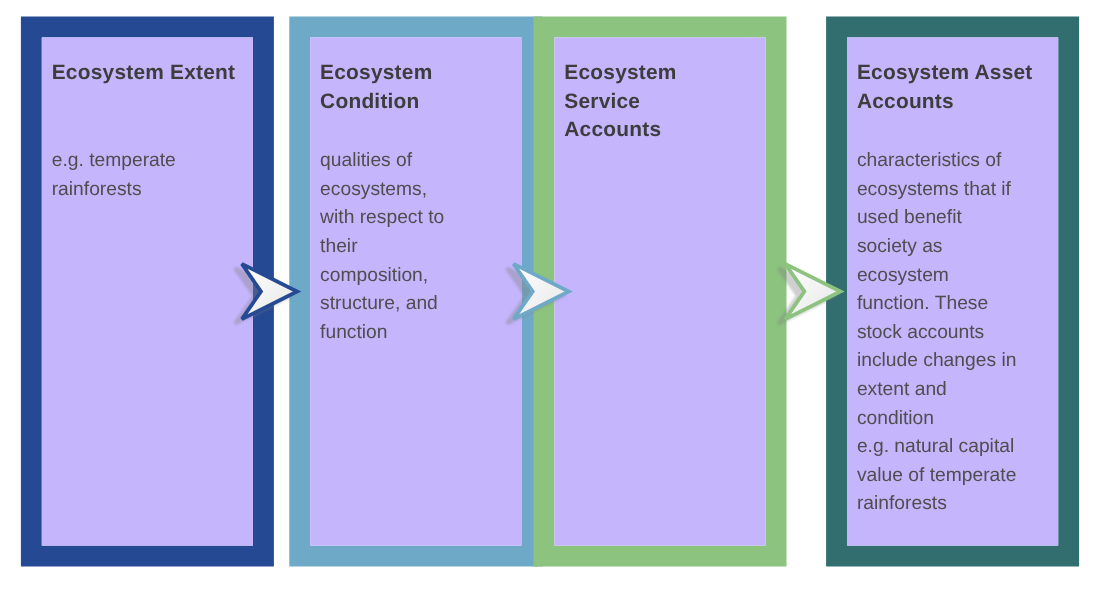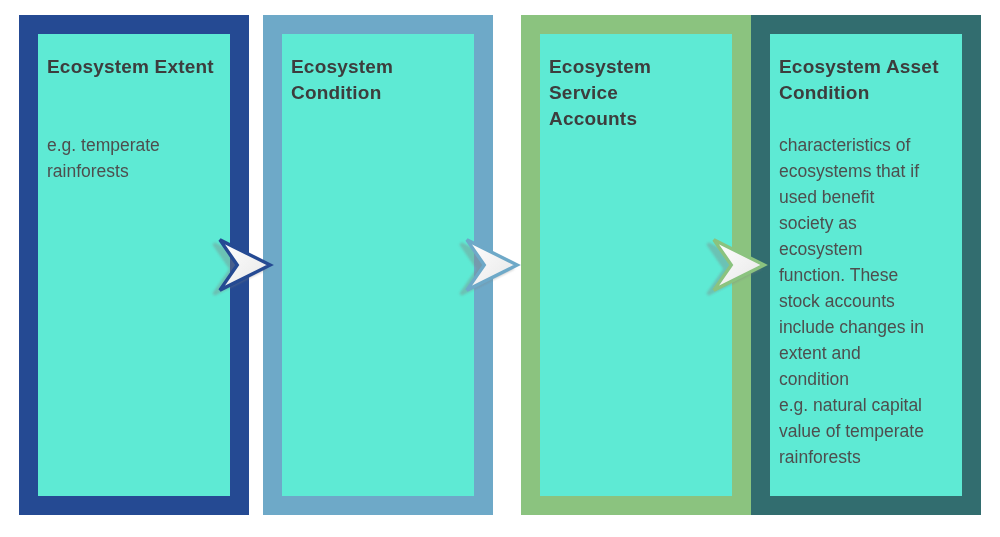--- a/index.html
+++ b/index.html
@@ -15,28 +15,28 @@
     position: absolute;
     top: 15px;
     width: 230px;
     height: 500px;
     box-sizing: border-box;
     border: 19px solid var(--card-color, #888);
     background: #ffffff;
   }
   .card-0 { left: 19px; }
   .card-1 { left: 263px; }
-  .card-2 { left: 521px; }
+  .card-2 { left: 485px; }
   .card-3 { left: 751px; }
   .card-inner {
     box-sizing: border-box;
     width: 100%;
     height: 100%;
     padding: 20px 8px 14px 9px;
-    background: #5eead4;
+    background: #c4b5fd;
   }
   .card-title {
     margin: 0 0 22px 0;
     min-height: 56px;
     font-size: 19px;
     line-height: 26px;
     font-weight: bold;
     letter-spacing: 0.2px;
     color: #3d3d3d;
     white-space: pre-line;
@@ -87,34 +87,41 @@
       <h2 class="card-title">Ecosystem Extent</h2>
       <p class="card-text">e.g. temperate
 rainforests</p>
     </div>
   </div>
 
   <div class="card card-1" style="--card-color: #6ea9c8;">
     <div class="card-inner">
       <h2 class="card-title">Ecosystem
 Condition</h2>
+      <p class="card-text">qualities of
+ecosystems,
+with respect to
+their
+composition,
+structure, and
+function</p>
     </div>
   </div>
 
   <div class="card card-2" style="--card-color: #8bc37f;">
     <div class="card-inner">
       <h2 class="card-title">Ecosystem Service
 Accounts</h2>
     </div>
   </div>
 
   <div class="card card-3" style="--card-color: #326d6f;">
     <div class="card-inner">
       <h2 class="card-title">Ecosystem Asset
-Condition</h2>
+Accounts</h2>
       <p class="card-text">characteristics of
 ecosystems that if
 used benefit
 society as
 ecosystem
 function. These
 stock accounts
 include changes in
 extent and
 condition

